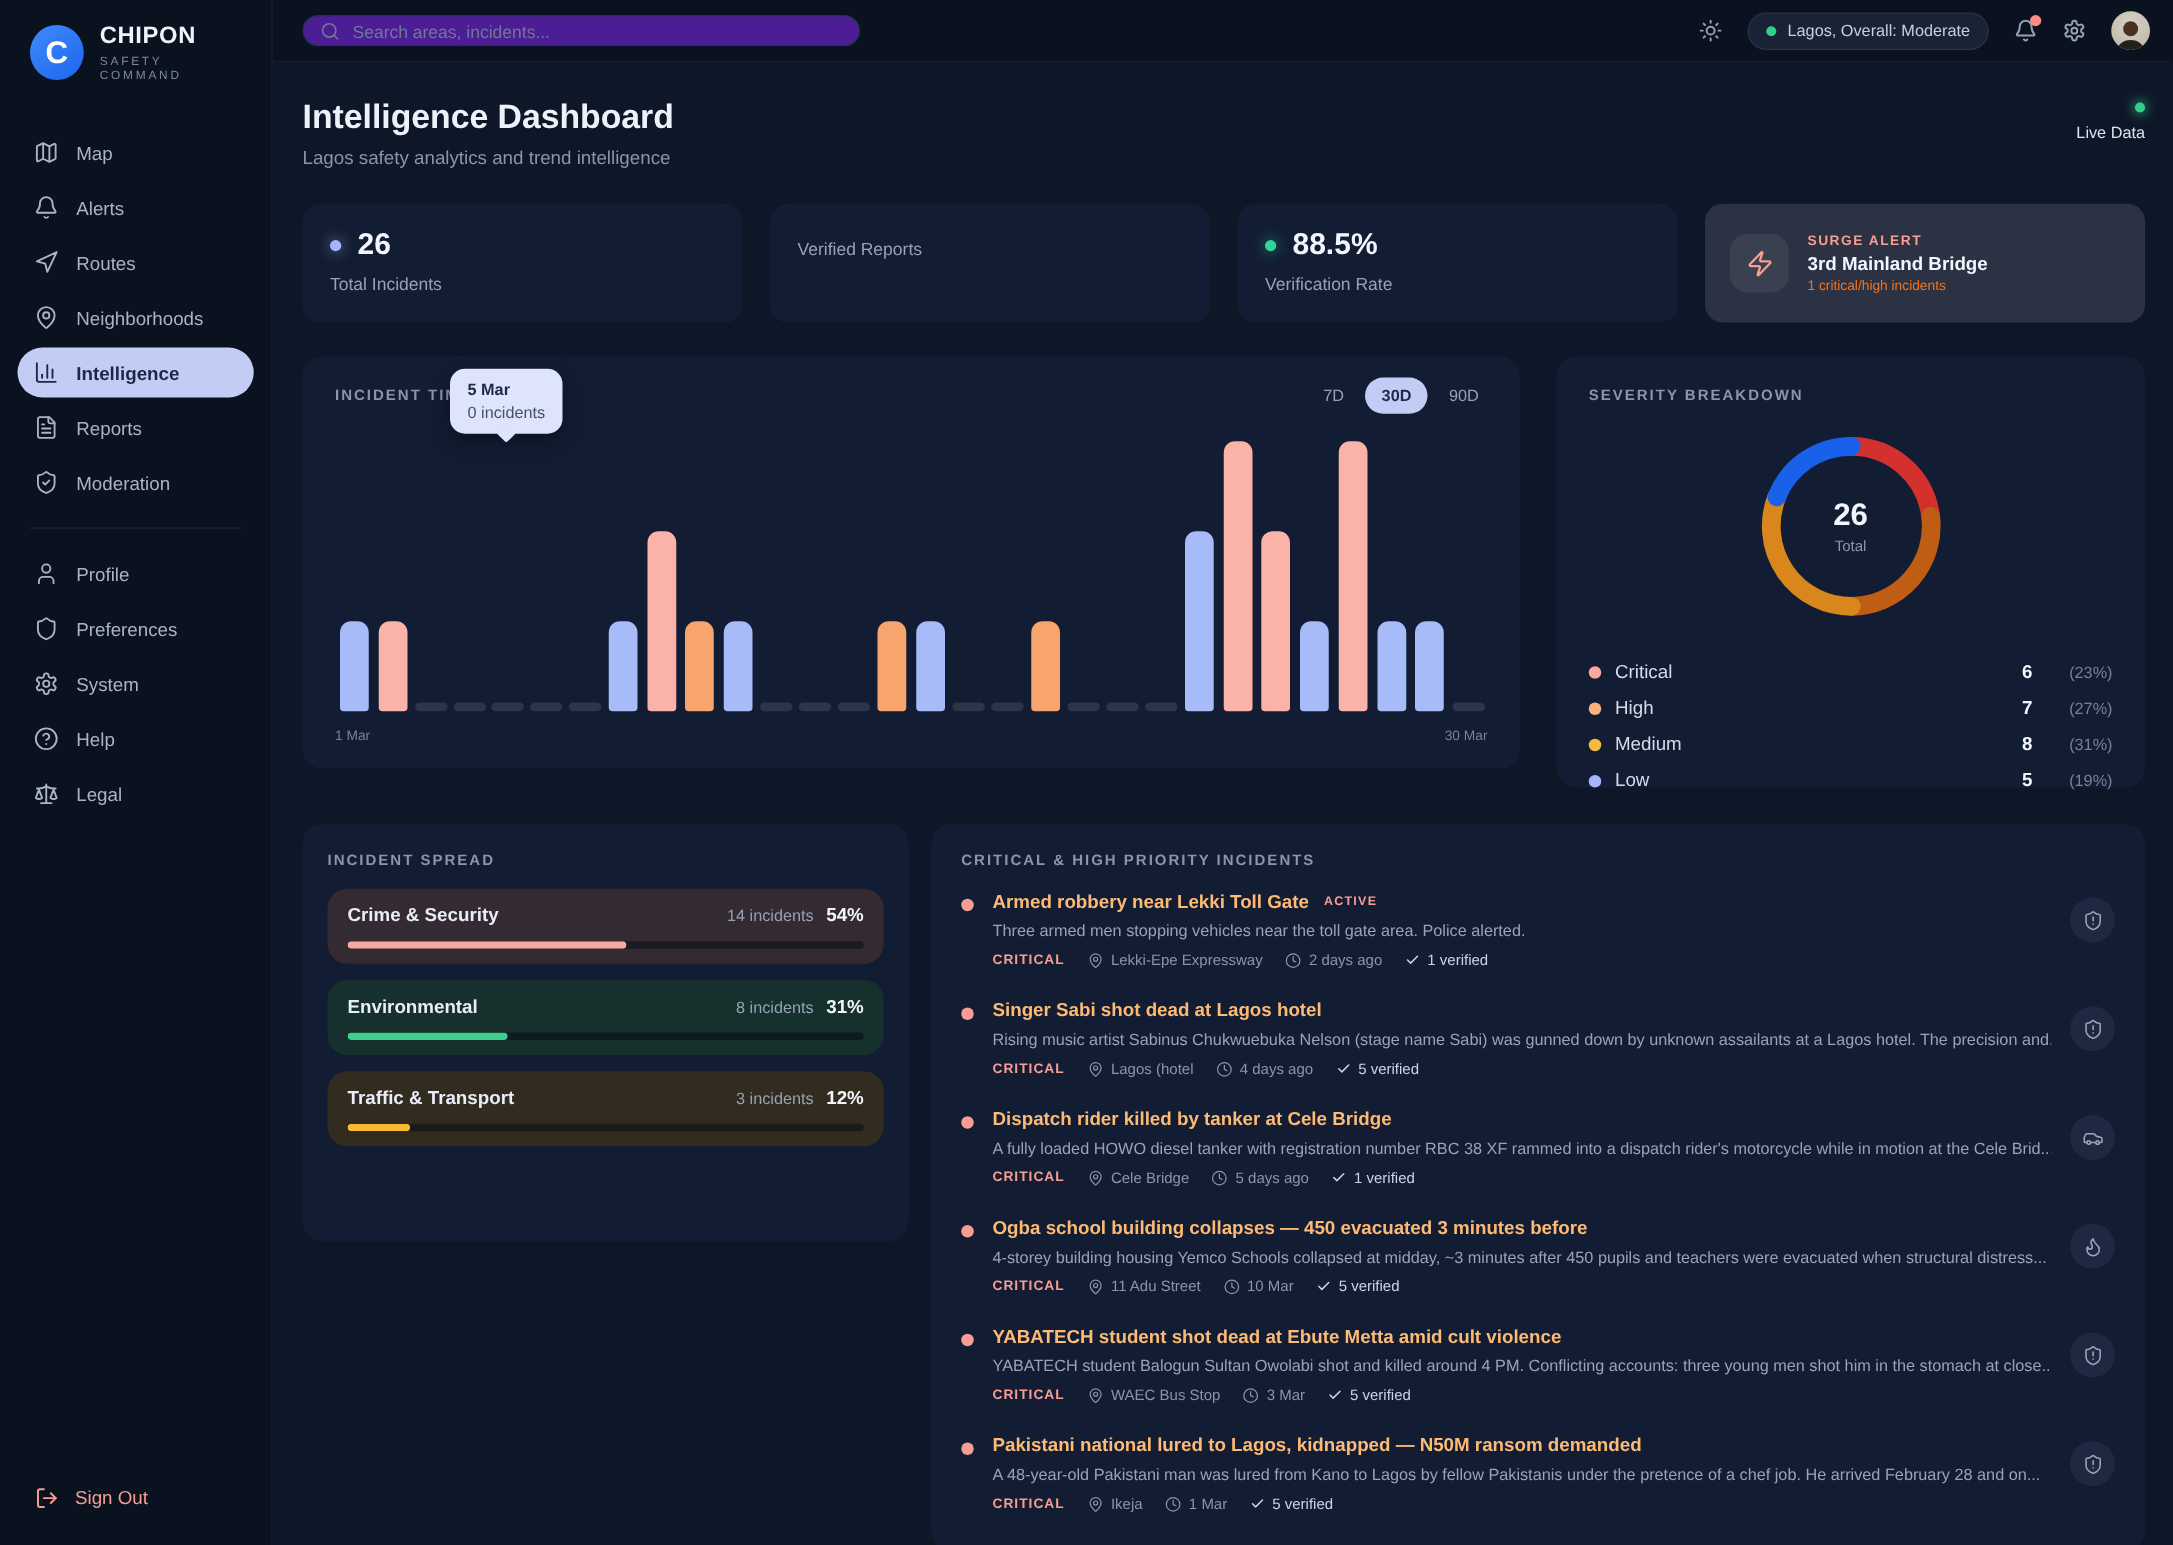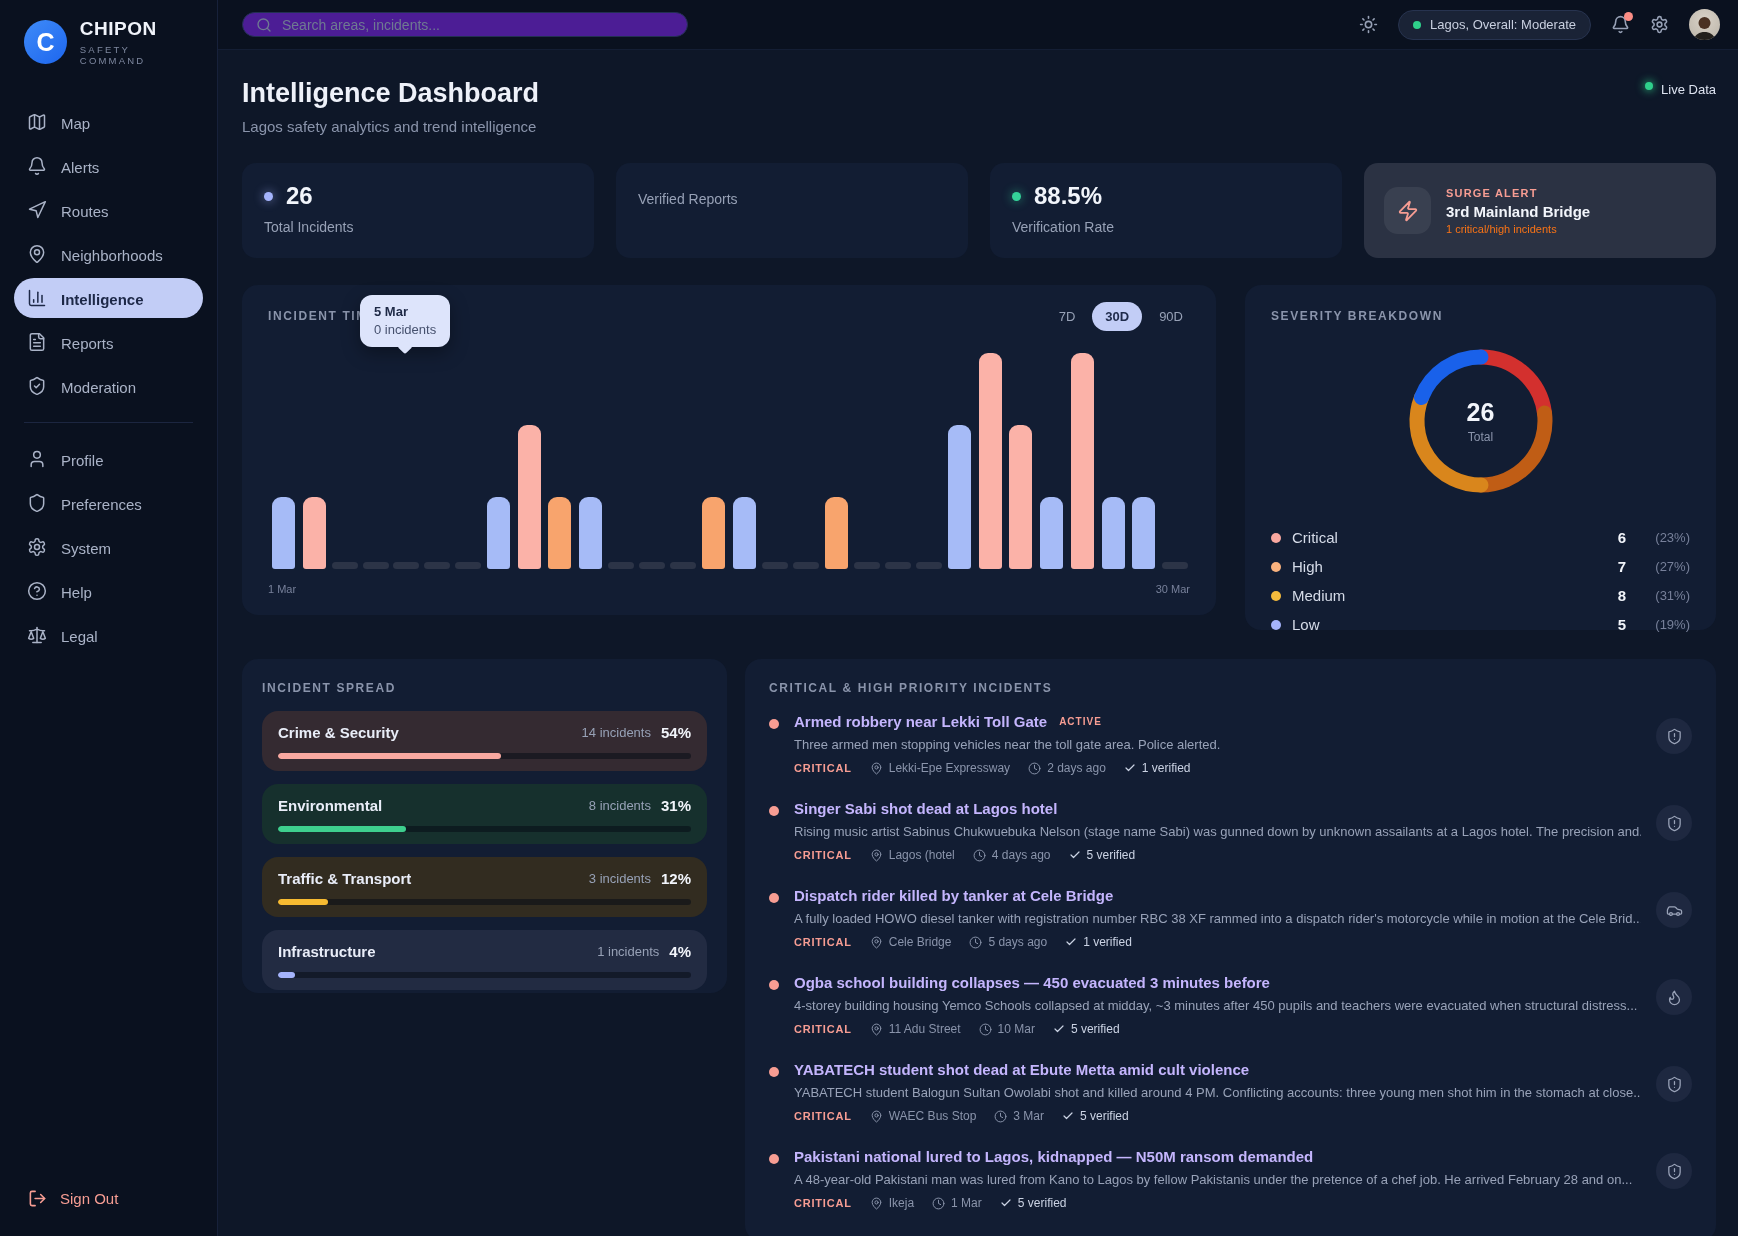--- a/index.html
+++ b/index.html
@@ -41,21 +41,21 @@
   .avatar { width:31px; height:31px; border-radius:50%; overflow:hidden; cursor:pointer;
             background:radial-gradient(circle at 50% 35%, #d9d2c8, #b9b2a6); position:relative; }
   .avatar svg { position:absolute; left:0; top:2px; }
 
   
   .main { position:absolute; left:218px; top:50px; right:0; bottom:0; background:#0e1728;
           padding:28px 22px 0 24px; overflow:hidden; }
   .page-head { display:flex; align-items:flex-start; }
   .page-title { font-size:27px; font-weight:bold; color:#eef1f9; }
   .page-sub { font-size:15px; color:#8a94ab; margin-top:9px; }
-  .live { margin-left:auto; display:flex; align-items:flex-start; gap:8px; font-size:13px; color:#dde3f0; margin-top:4px; }
+  .live { margin-left:auto; display:flex; align-items:flex-end; gap:8px; font-size:13px; color:#dde3f0; margin-top:4px;flex-direction:column; }
   .live .gdot { box-shadow:0 0 9px 1px rgba(47,208,139,.8); }
 
   
   .stats-row { margin-top:28px; display:grid; grid-template-columns:repeat(4,1fr); gap:22px; }
   .stat-card { background:#121d33; border-radius:14px; height:95px; padding:19px 22px; }
   .stat-top { display:flex; align-items:center; gap:13px; }
   .stat-dot { width:9px; height:9px; border-radius:50%; }
   .stat-value { font-size:24px; font-weight:bold; color:#f2f5fb; }
   .stat-label { font-size:14px; color:#97a1b6; margin-top:9px; }
   .surge-card { background:#2b3243; border-radius:14px; height:95px; padding:15px 20px;
@@ -116,21 +116,21 @@
   .spread-pct { font-size:15px; font-weight:bold; color:#f2f5fb; margin-left:10px; }
   .track { margin-top:12px; height:6px; border-radius:3px; background:rgba(8,12,22,.55); overflow:hidden; }
   .fill { height:6px; border-radius:3px; }
 
   .incidents-card { height:582px; padding:22px 24px; overflow:hidden; }
   .incident-list { margin-top:18px; }
   .incident-row { display:flex; gap:15px; margin-bottom:25px; }
   .inc-dot { width:10px; height:10px; border-radius:50%; background:#f79d93; margin-top:6px; flex:none; }
   .inc-body { flex:1; min-width:0; }
   .inc-title-row { display:flex; align-items:center; gap:12px; }
-  .inc-title { font-size:15px; font-weight:bold; color:#c4b5fd; white-space:nowrap; overflow:hidden; }
+  .inc-title { font-size:15px; font-weight:bold; color:#fdba74; white-space:nowrap; overflow:hidden; }
   .inc-badge { font-size:10px; font-weight:bold; letter-spacing:1px; color:#f79d93; flex:none; }
   .inc-desc { margin-top:7px; font-size:13px; color:#98a2b8; white-space:nowrap; overflow:hidden; }
   .inc-meta { margin-top:9px; display:flex; align-items:center; gap:18px; font-size:12px; color:#8a94ab; }
   .inc-sev { font-size:11px; font-weight:bold; letter-spacing:0.8px; color:#f79d93; }
   .inc-meta .m { display:flex; align-items:center; gap:6px; }
   .inc-verified { color:#cbd3e4; display:flex; align-items:center; gap:6px; }
   .inc-action { width:36px; height:36px; border-radius:50%; background:#1e2840; color:#9aa3b8;
                 display:flex; align-items:center; justify-content:center; flex:none; margin-top:5px; cursor:pointer; }
 </style>
 </head>
@@ -554,30 +554,20 @@
           <div class="spread-row traffic">
             <div class="spread-top">
               <span class="spread-label">Traffic &amp; Transport</span>
               <span class="spread-meta">3 incidents</span>
               <span class="spread-pct">12%</span>
             </div>
             <div class="track">
               <div class="fill" style="width:12%;background:#f7bb31"></div>
             </div>
           </div>
-          <div class="spread-row infra">
-            <div class="spread-top">
-              <span class="spread-label">Infrastructure</span>
-              <span class="spread-meta">1 incidents</span>
-              <span class="spread-pct">4%</span>
-            </div>
-            <div class="track">
-              <div class="fill" style="width:4%;background:#a5b4fc"></div>
-            </div>
-          </div>
         </div>
     </div>
 
     <div class="card incidents-card">
       <div class="card-heading">CRITICAL &amp; HIGH PRIORITY INCIDENTS</div>
       <div class="incident-list">
           <div class="incident-row">
             <span class="inc-dot"></span>
             <div class="inc-body">
               <div class="inc-title-row">

